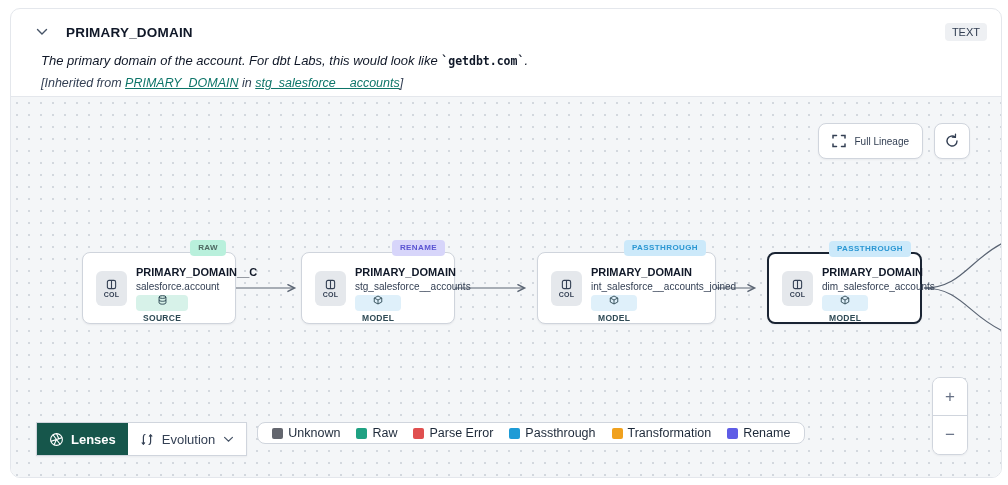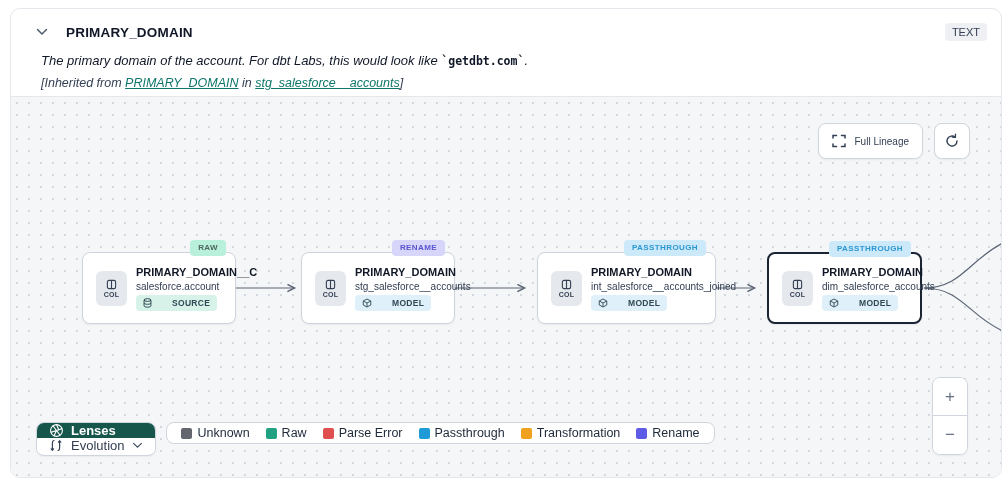--- a/index.html
+++ b/index.html
@@ -56,41 +56,41 @@
   .node-inner { display:flex; align-items:center; gap:9px; padding:8px 8px 8px 13px; height:100%; }
   .col-chip {
     width:31px; height:35px; background:#e5e8ec; border-radius:6px; flex:none;
     display:flex; flex-direction:column; align-items:center; justify-content:center; gap:1px; color:#344054;
   }
   .col-chip .col-label { font-size:7px; font-weight:bold; letter-spacing:.3px; }
   .node-body { display:flex; flex-direction:column; align-items:flex-start; gap:3px; min-width:0; }
   .node-title { font-size:11px; font-weight:bold; color:#101828; white-space:nowrap; }
   .node-sub { font-size:10px; color:#344054; white-space:nowrap; }
   .res-badge {
-    display:flex; align-items:center; gap:20px; height:16px; padding:0 7px;
-    border-radius:4px; font-size:8.5px; font-weight:bold; letter-spacing:.3px; color:#2f4a55;
+    display:flex; align-items:center; gap:8px; height:16px; padding:0 7px;
+    border-radius:4px; font-size:8.5px; font-weight:bold; letter-spacing:.3px; color:#2f4a55;flex-direction:column;
   }
   .res-source { background:#d7f2e9; }
   .res-model { background:#dff0fa; }
   
   .zoomctl {
     position:absolute; right:33px; top:280px; width:36px;
     background:#fff; border:1px solid #d0d5dd; border-radius:8px; overflow:hidden;
     box-shadow:0 1px 2px rgba(16,24,40,.05);
   }
   .zoomctl button {
     display:block; width:100%; height:38px; background:#fff; border:none; cursor:pointer;
     font-size:17px; color:#667085;
   }
   .zoomctl button:first-child { border-bottom:1px solid #d0d5dd; }
   
   .footerbar { position:absolute; left:25px; bottom:21px; display:flex; gap:10px; }
   .lens-group {
-    display:flex; height:34px; border:1px solid #d0d5dd; border-radius:8px; overflow:hidden;
-    background:#fff; box-shadow:0 1px 2px rgba(16,24,40,.05);flex-direction:column;
+    display:flex; height:34px; border:1px solid #d0d5dd; border-radius:0; overflow:hidden;
+    background:#fff; box-shadow:0 1px 2px rgba(16,24,40,.05);
   }
   .lens-left {
     display:flex; align-items:center; gap:7px; padding:0 12px; background:#16564b; color:#fff;
     font-size:13px; font-weight:bold; border:none; cursor:pointer;
   }
   .lens-right {
     display:flex; align-items:center; gap:8px; padding:0 12px; background:#fff; color:#344054;
     font-size:13px; border:none; cursor:pointer;text-align:right;
   }
   .legend {

